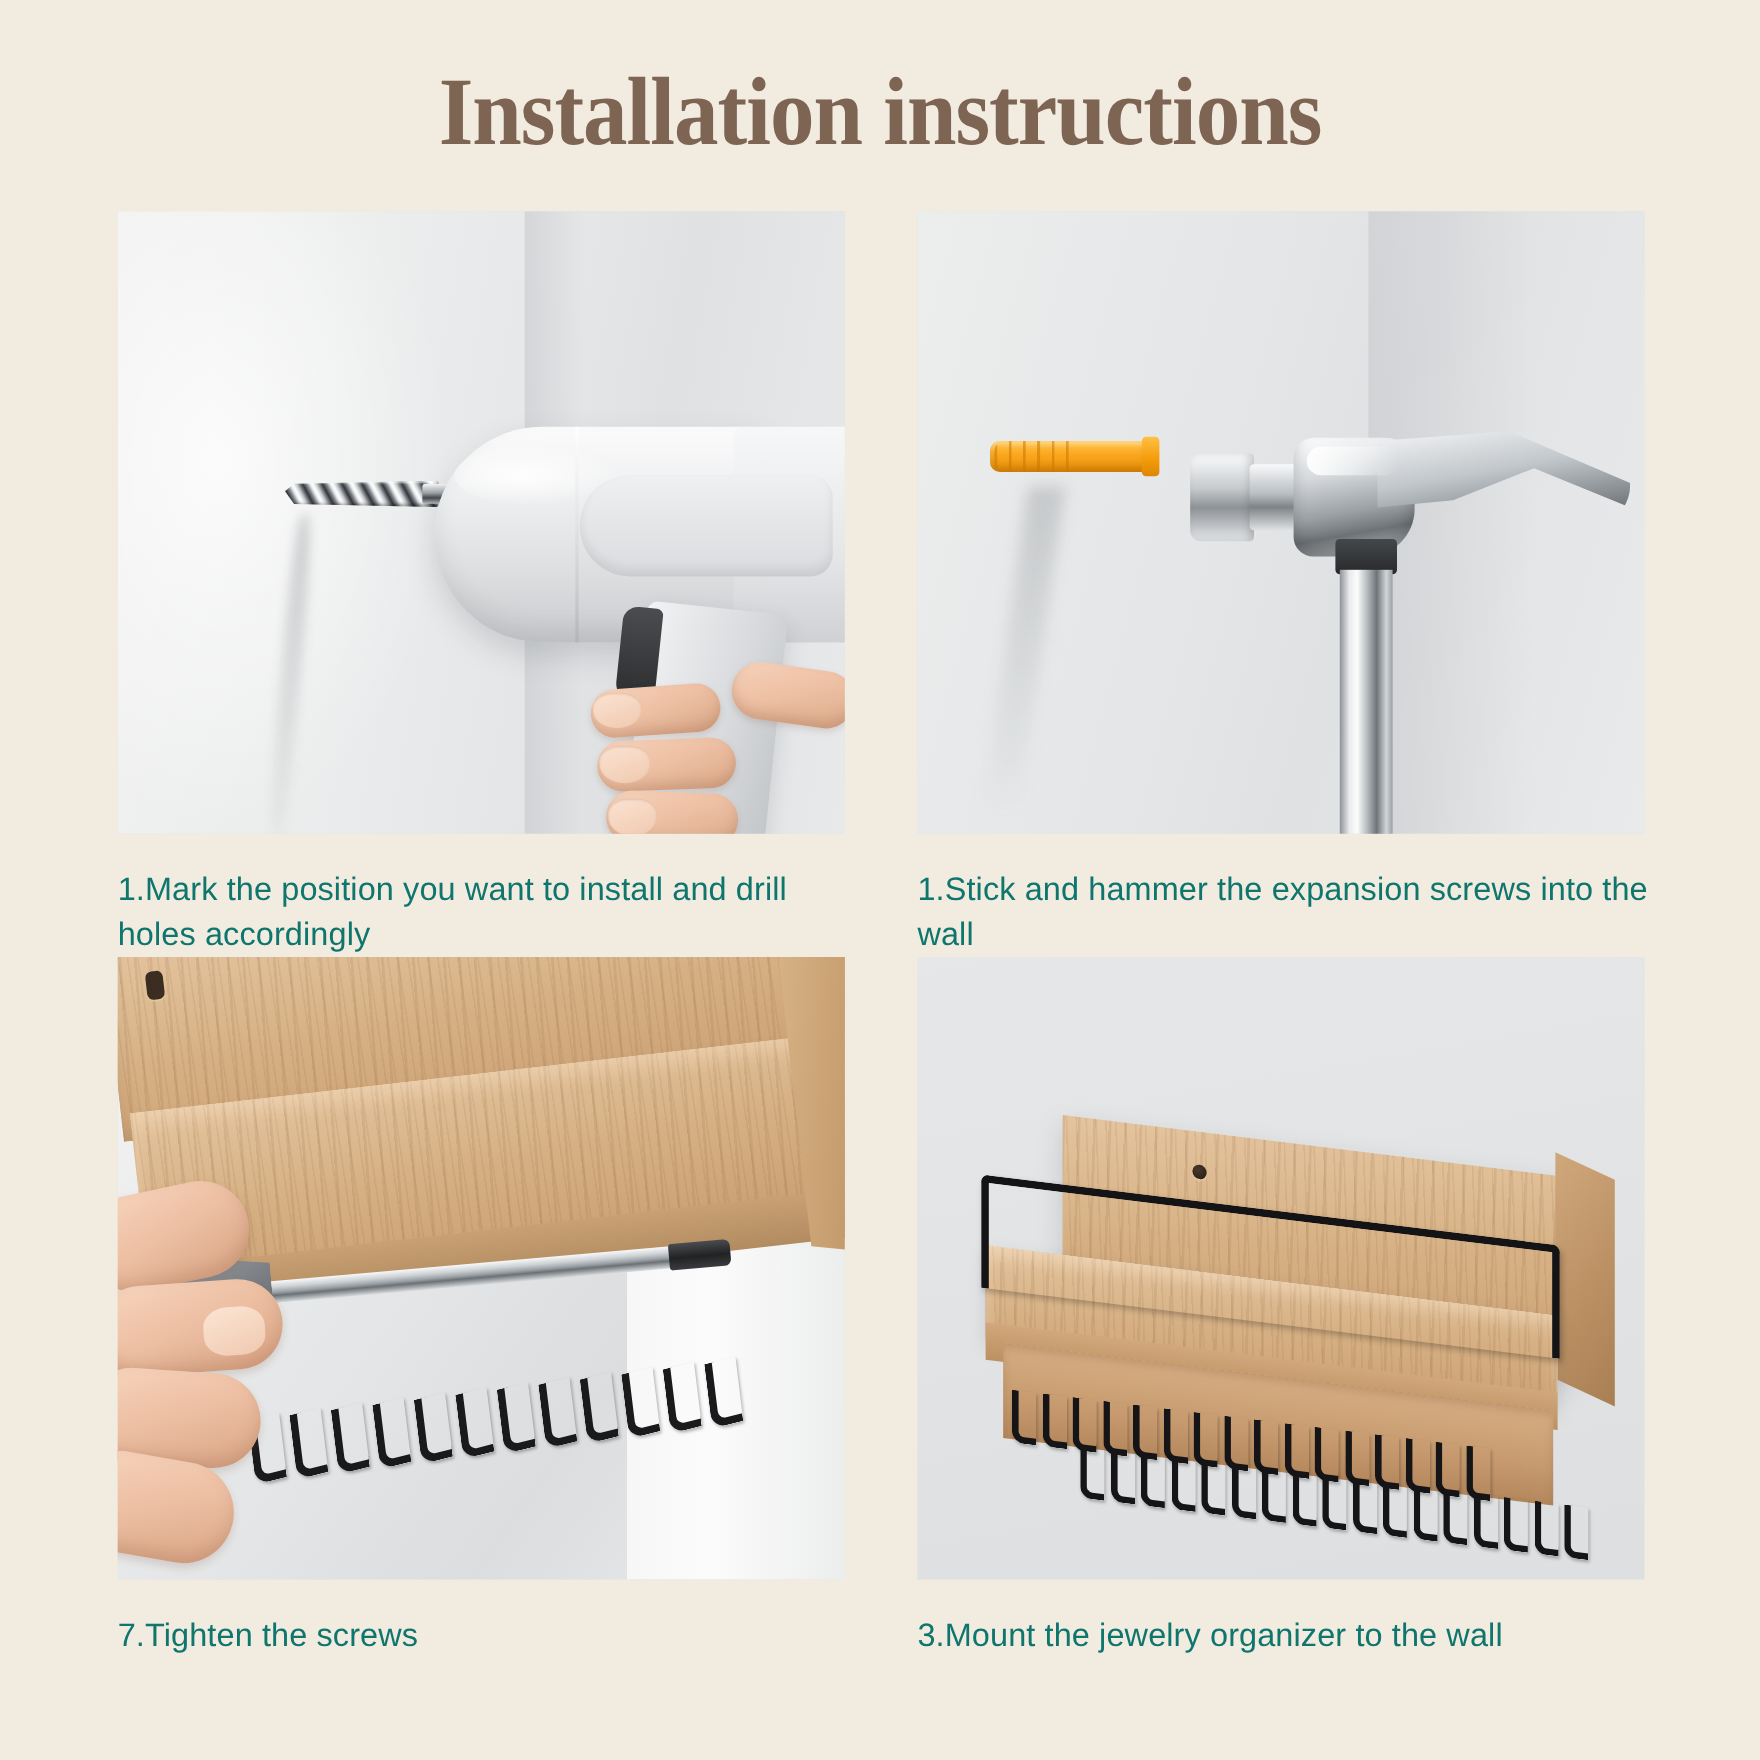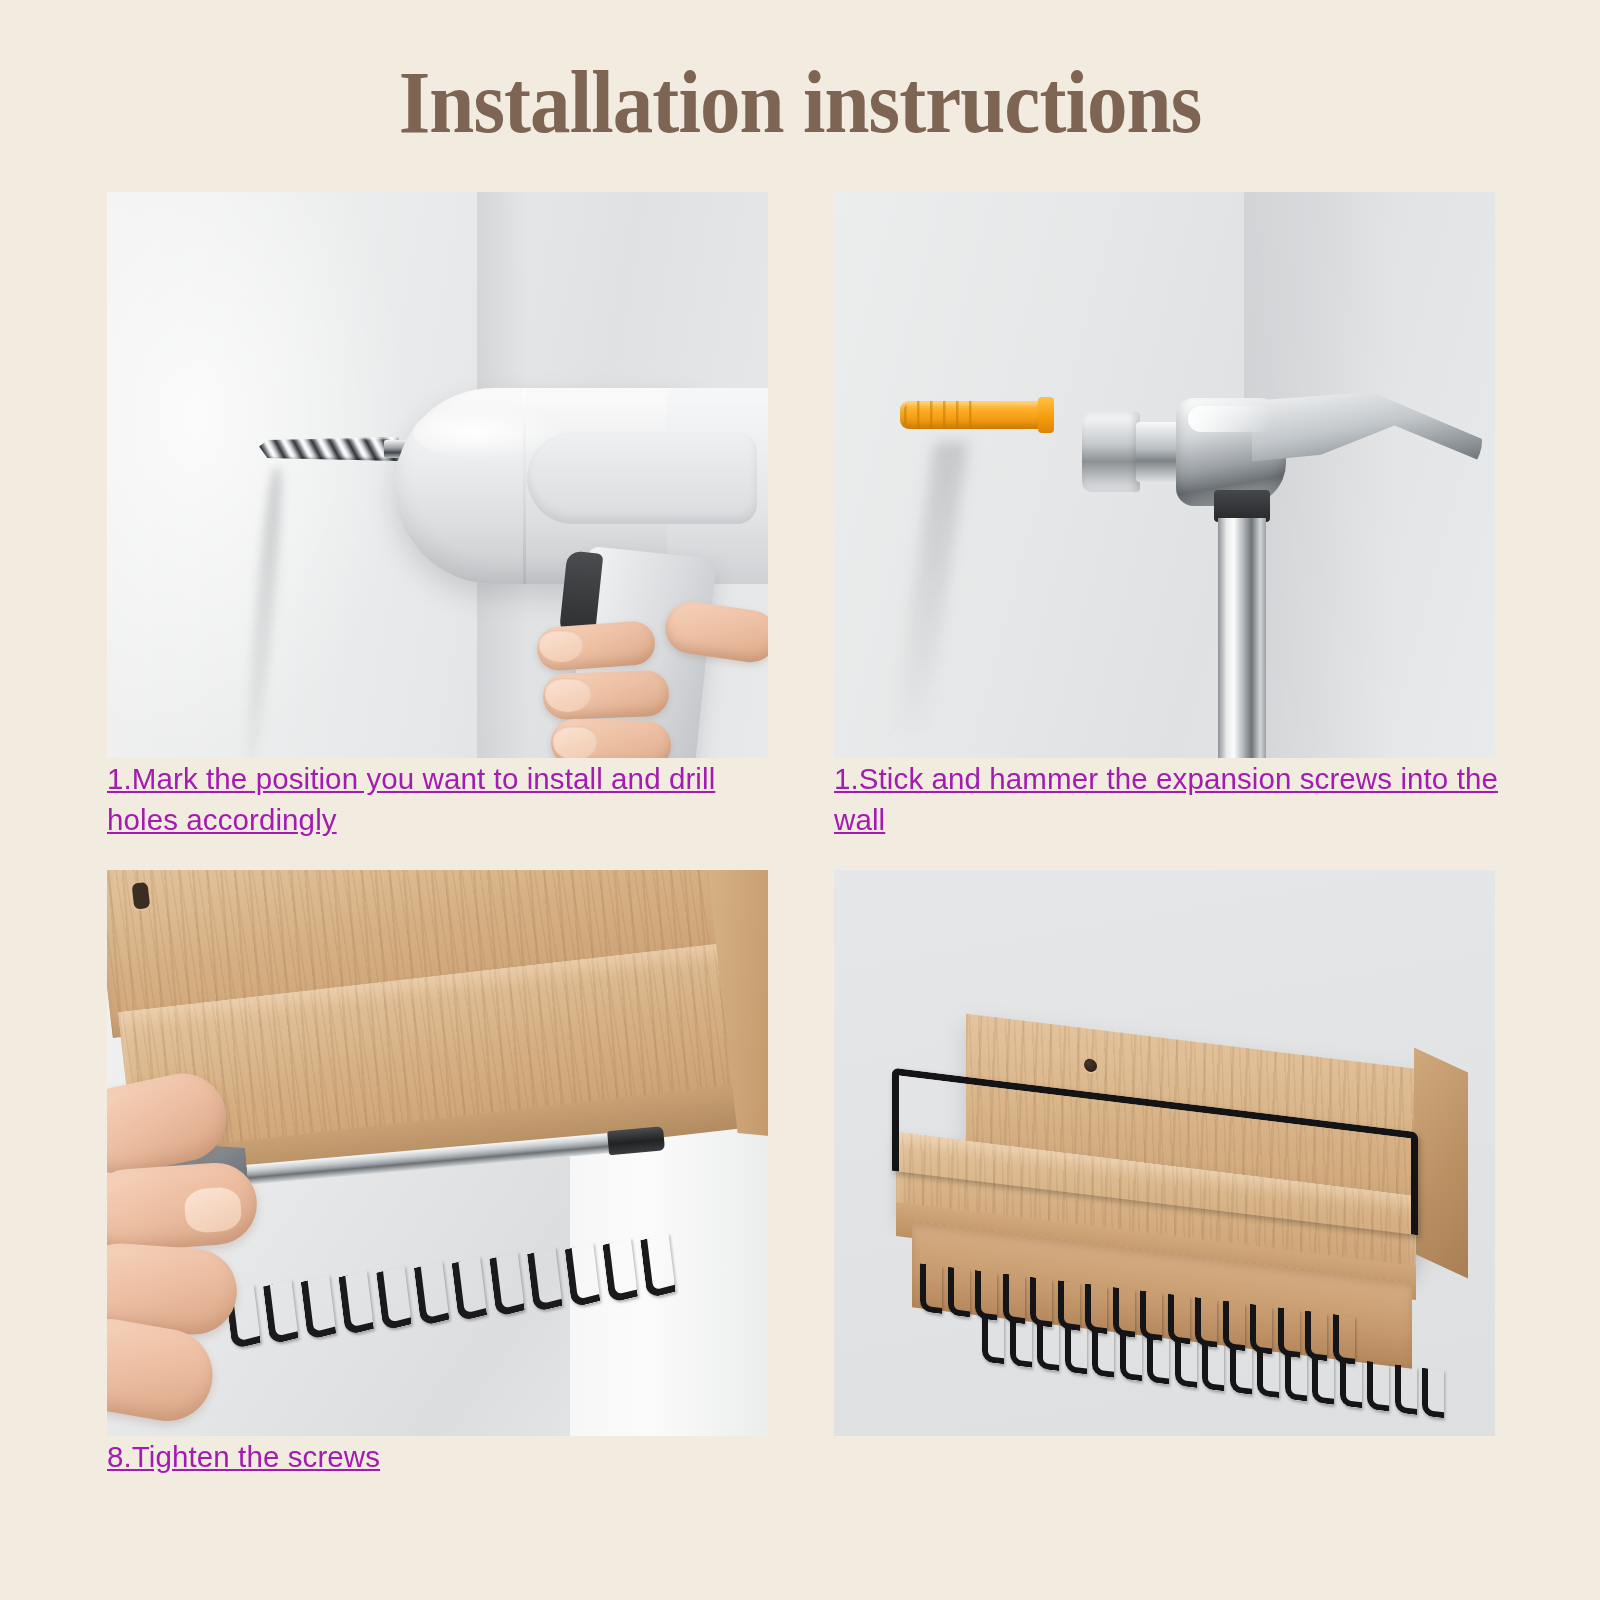--- a/index.html
+++ b/index.html
@@ -56,26 +56,26 @@
   .cell.c3 { left: 727px; top: 678px;}
 
   .photo {
     position: relative;
     width: 661px;
     height: 566px;
     overflow: hidden;
     background: #e3e4e6;
   }
   .caption {
+    margin-top: 30px;
     font-size: 29.5px;
     line-height: 41px;
-    color: #a21caf;
+    color: #0f766e;
     letter-spacing: 0.1px;
     max-width: 670px;
-    text-decoration: underline;
   }
   .caption.wide { width: 690px; }
 
   
   .p1-wall {
     position: absolute; inset: 0;
     background:
       linear-gradient(100deg, #f2f2f3 0%, #eceded 30%, #e6e7e9 56%, #dfe1e3 70%, #e8e9eb 100%);
   }
   .p1-wall::after {
@@ -554,21 +554,21 @@
         </div>
 
         <div class="p3-hand">
           <div class="p3-f p3-fa"></div>
           <div class="p3-f p3-fb"></div>
           <div class="p3-f p3-fc"></div>
           <div class="p3-f p3-fd"></div>
           <div class="p3-nail"></div>
         </div>
       </div>
-      <div class="caption">8.Tighten the screws</div>
+      <div class="caption">7.Tighten the screws</div>
     </div>
 
     <div class="cell c3">
       <div class="photo">
         <div class="p4-bg"></div>
 
         <div class="p4-rack">
           <div class="p4-back wood">
             <div class="p4-screw s1"></div>
             <div class="p4-screw s2"></div>
@@ -611,16 +611,17 @@
               <div class="hook4"></div>
               <div class="hook4"></div>
             <div class="hook4"></div>
               <div class="hook4"></div>
               <div class="hook4"></div>
             <div class="hook4"></div>
               <div class="hook4"></div>
           </div>
         </div>
       </div>
+      <div class="caption wide">3.Mount the jewelry organizer to the wall</div>
     </div>
 
   </div>
 </div>
 
 </body></html>

